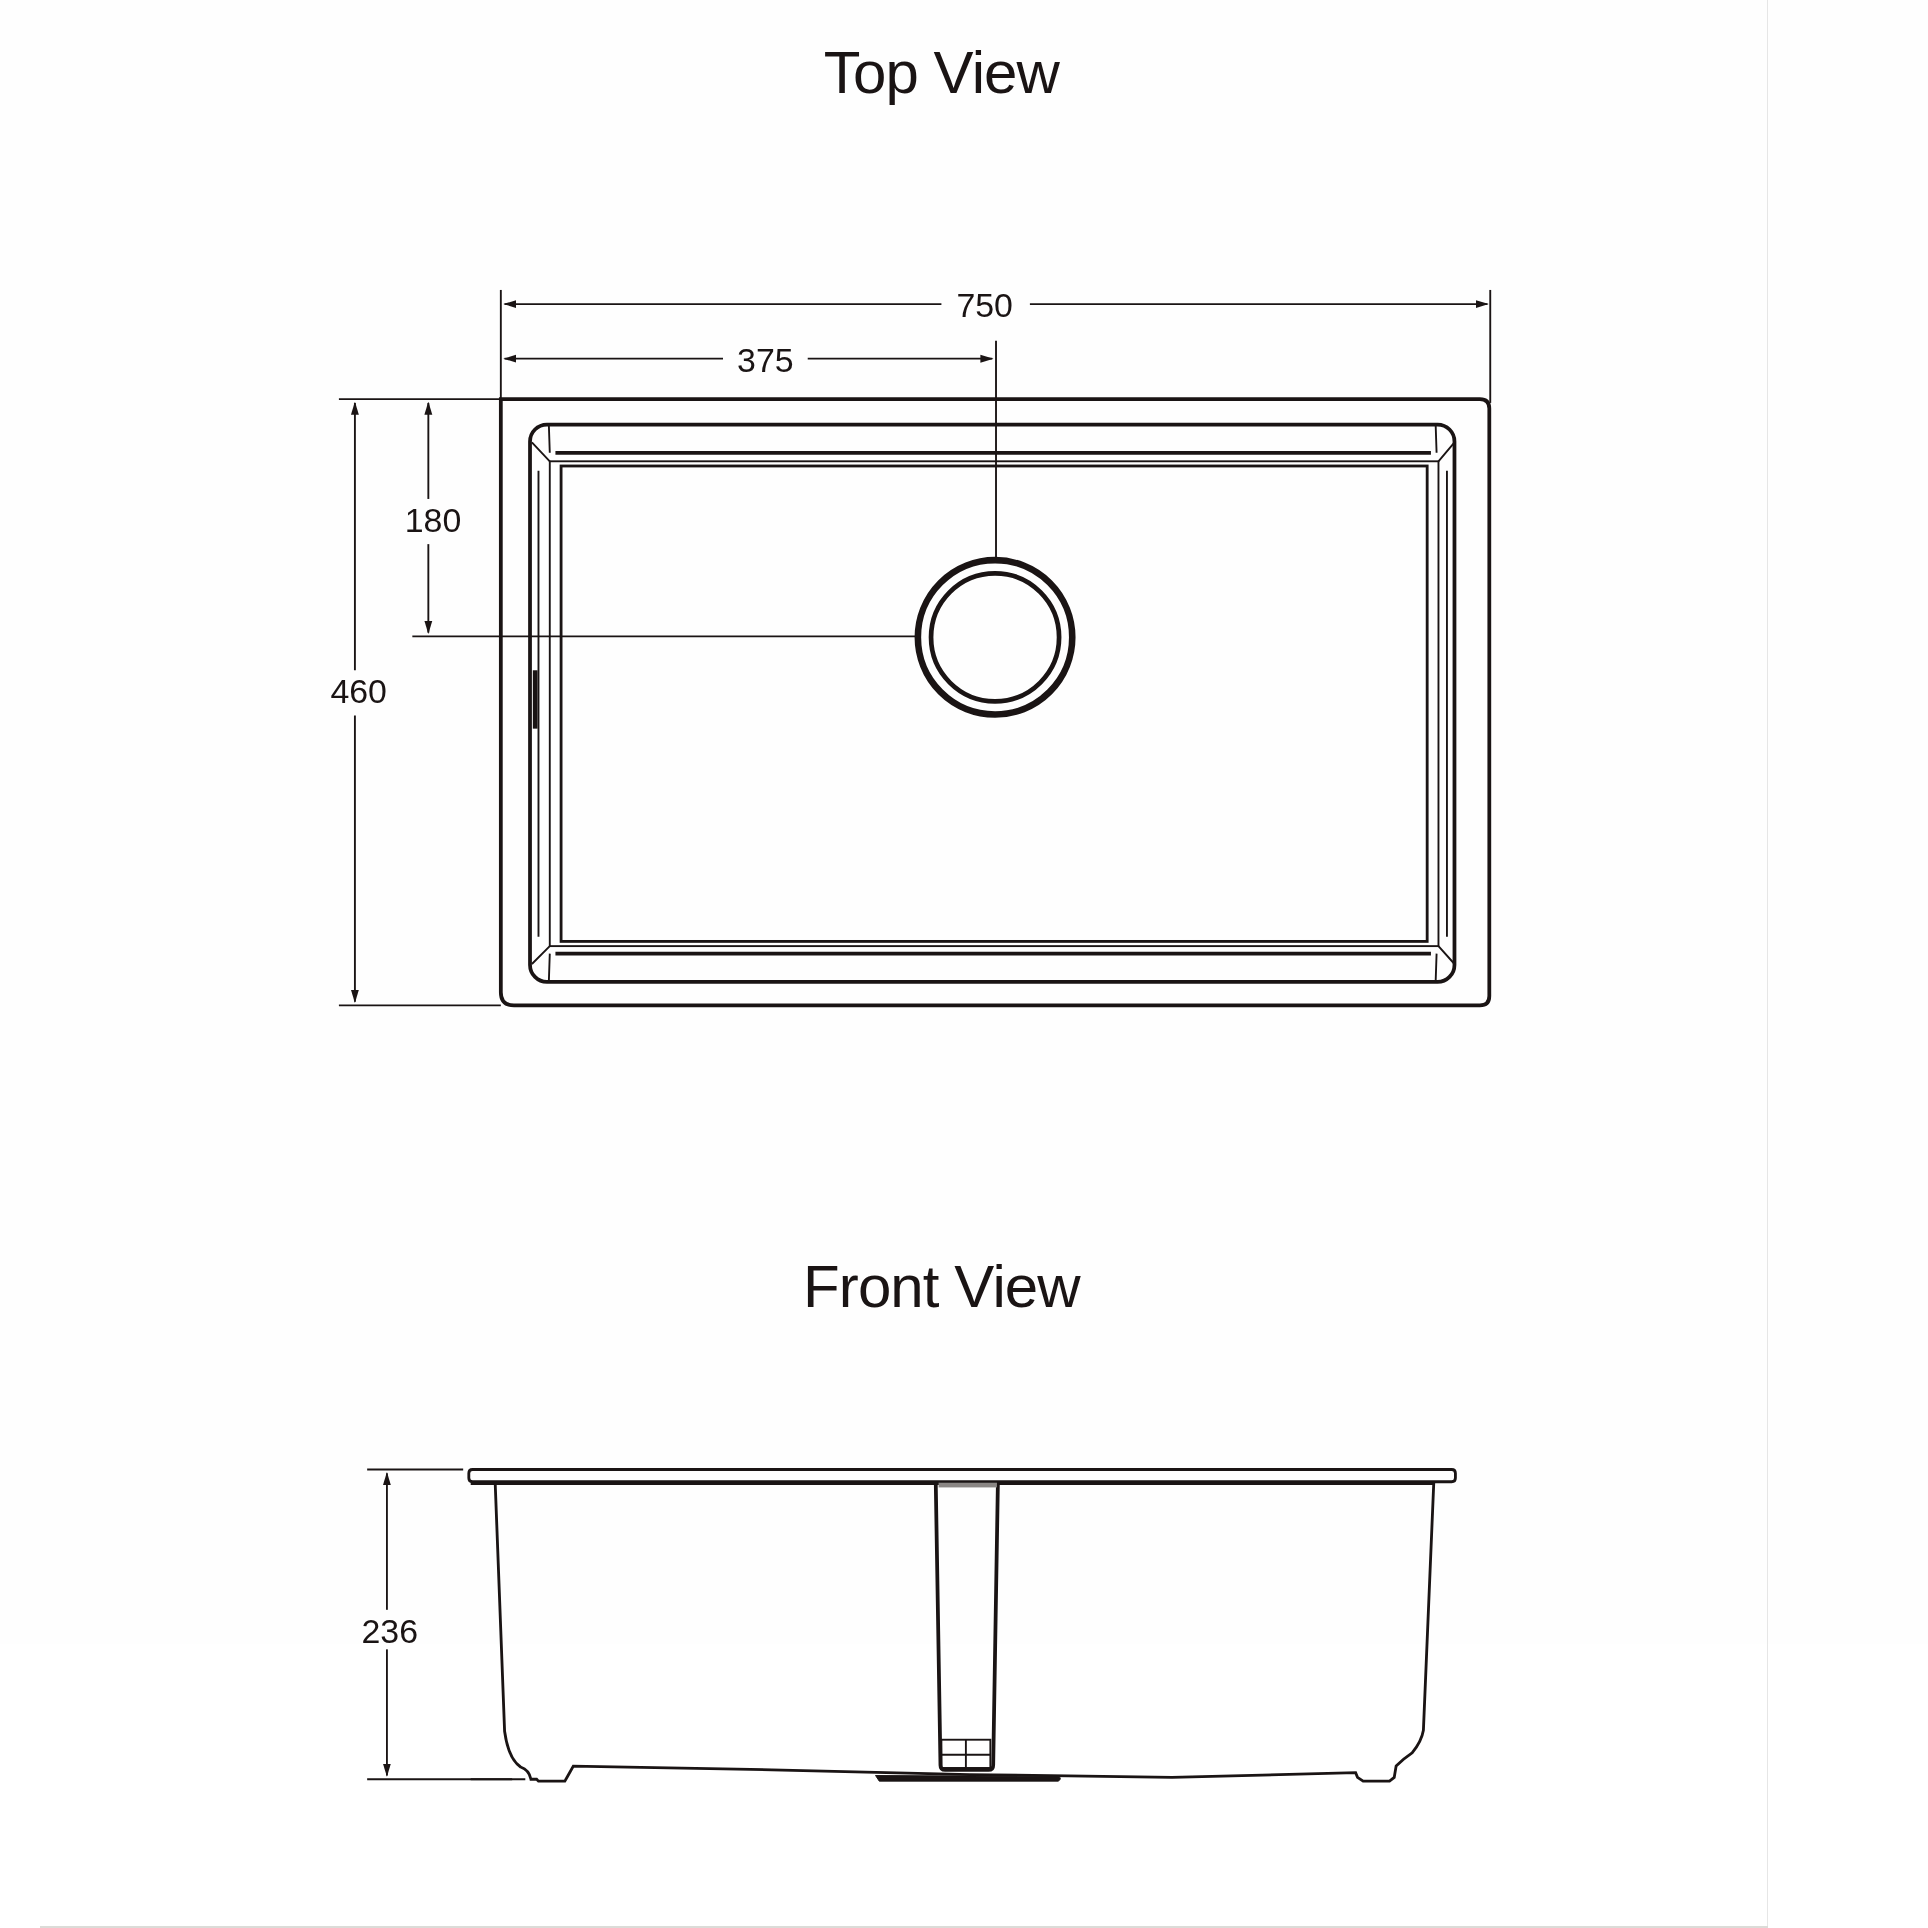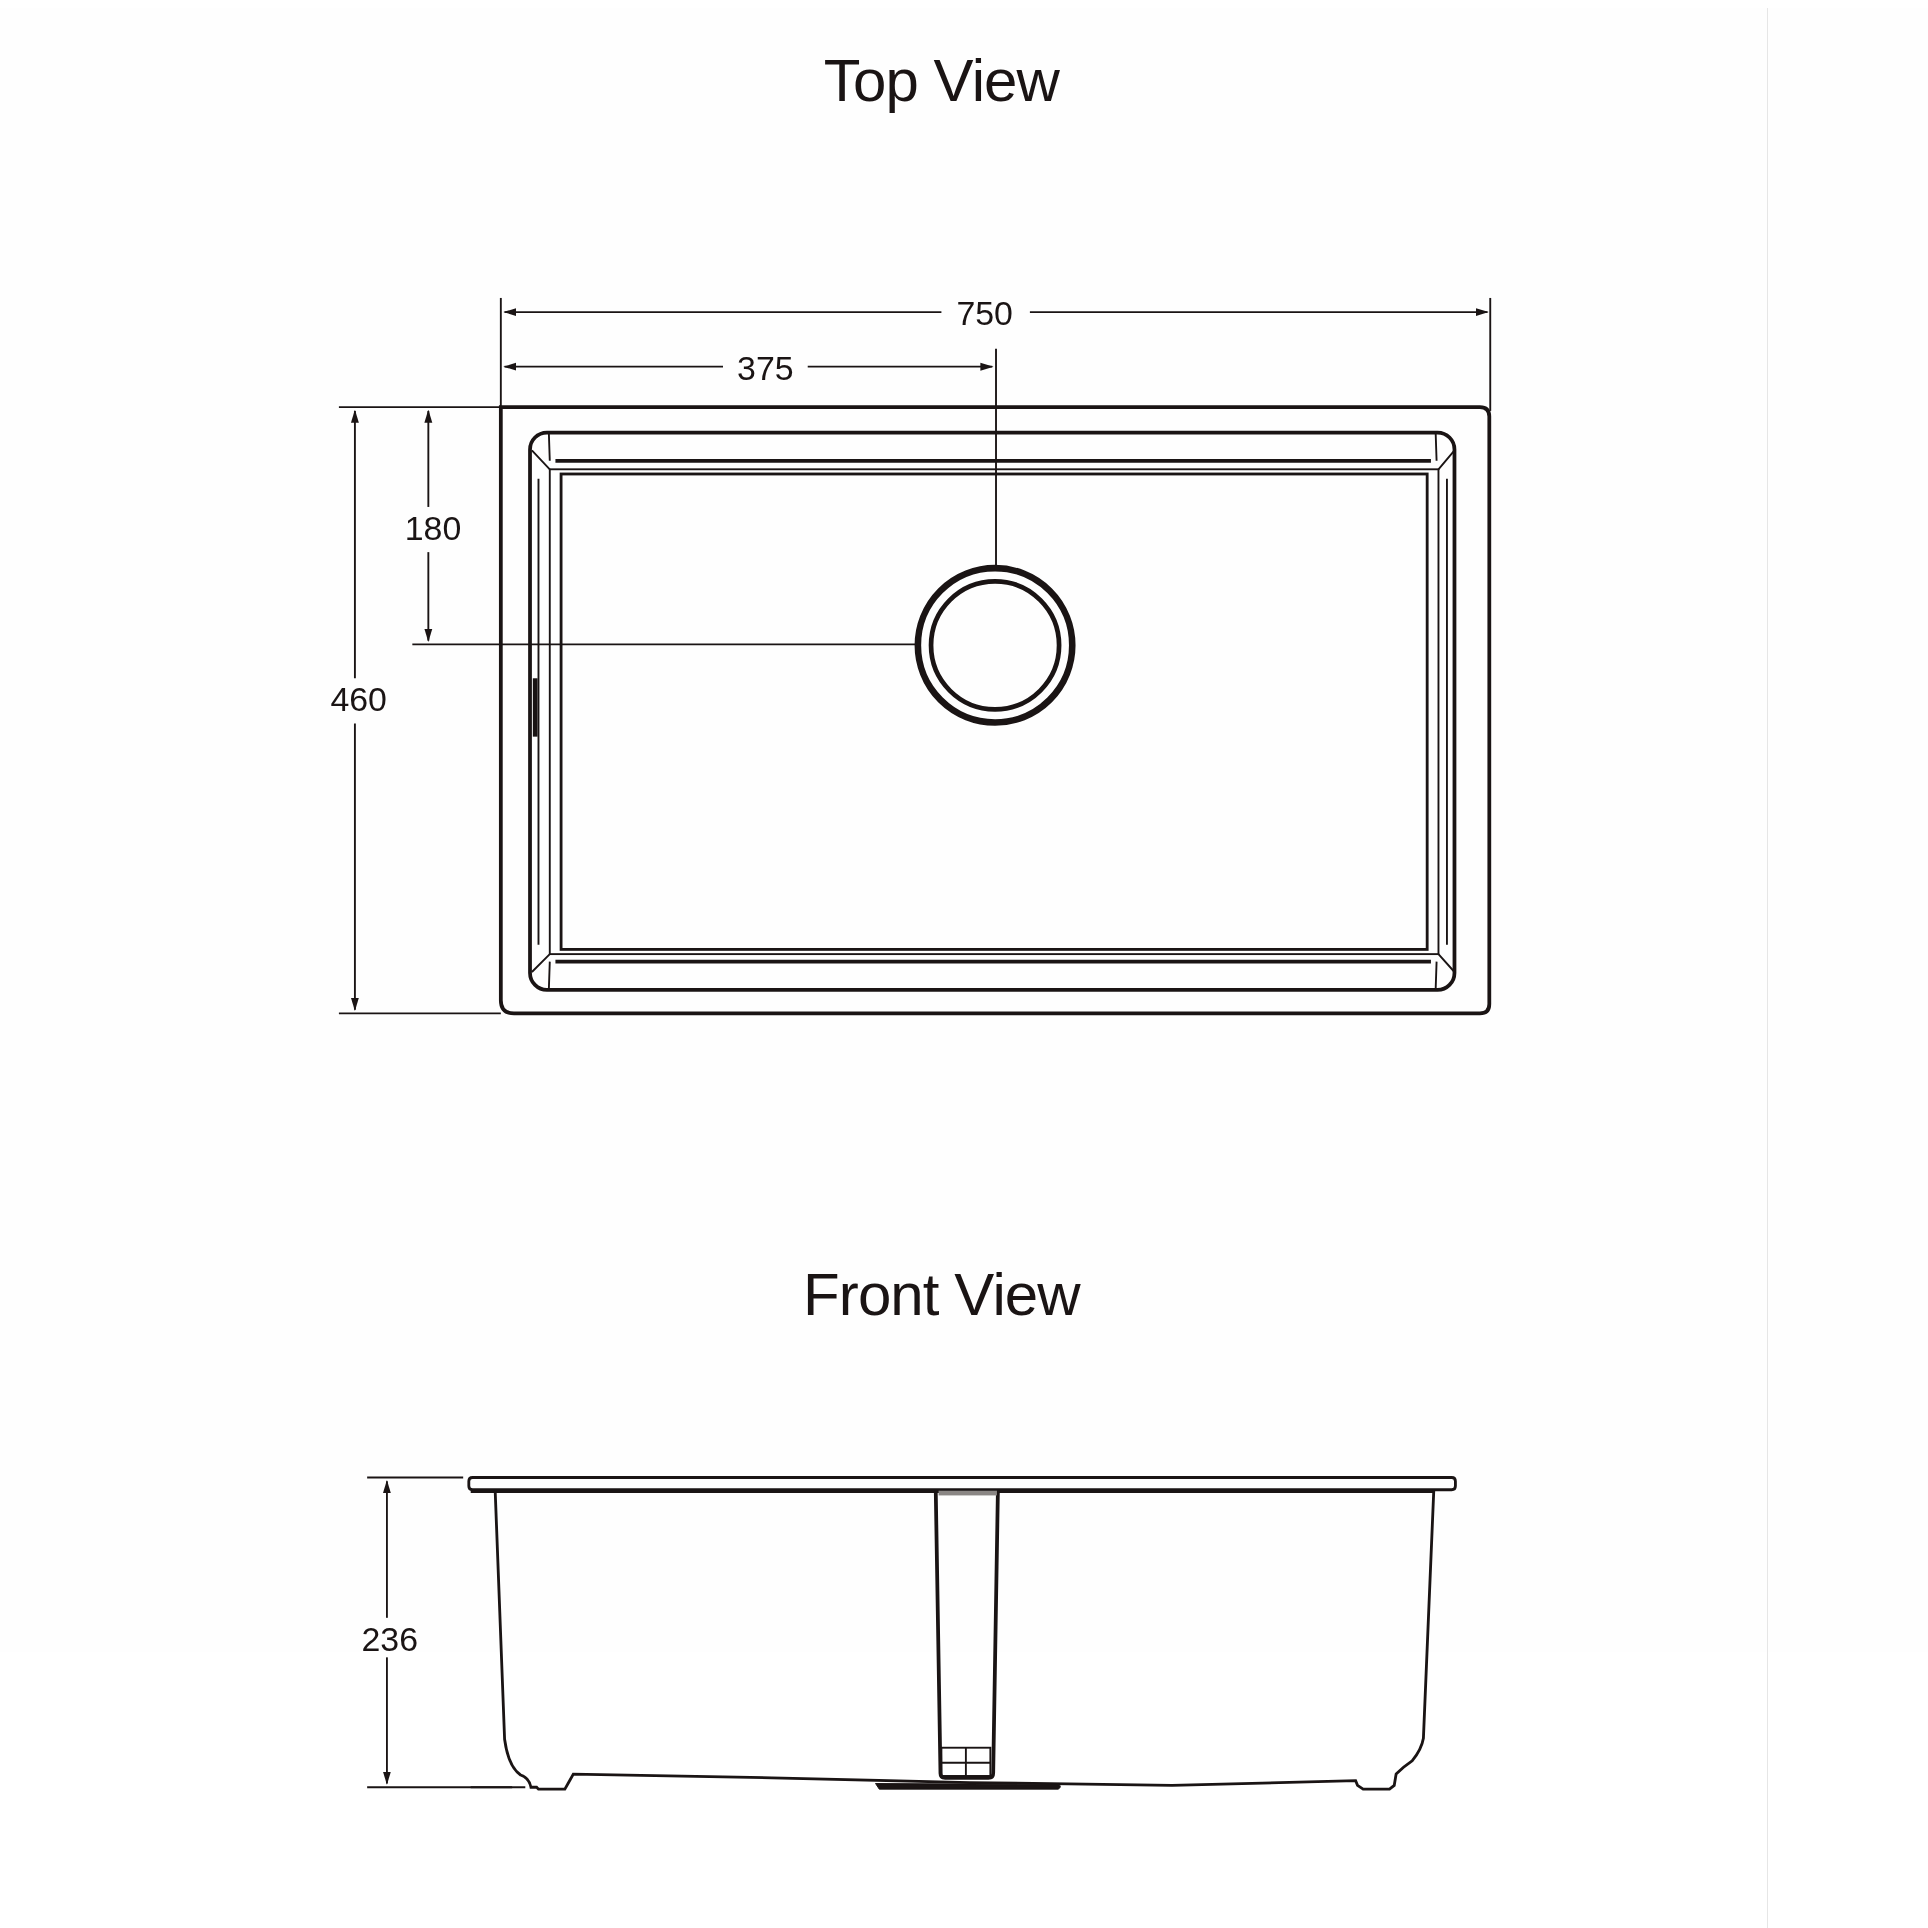--- a/index.html
+++ b/index.html
@@ -1,17 +1,17 @@
 <!DOCTYPE html>
 <html style="font-size:15px"><head>
   <meta charset="utf-8">
   <style>
     html, body { margin: 0; padding: 0; background: #ffffff; }
     body { width: 1928px; height: 1928px; position: relative; overflow: hidden; }
-    .page { position: absolute; left: 0; top: 8px; width: 1928px; height: 1644px; background: #fefefe; }
+    .page { position: absolute; left: 0; top: 0; width: 1928px; height: 1644px; background: #fefefe; }
     .right-edge { position: absolute; left: 1767px; top: 0; width: 0.9px; height: 1928px; background: #e6e6e6; }
     .bottom-edge { position: absolute; left: 40px; top: 1926px; width: 1728px; height: 2.8px; background: #dcdcd8; }
     .view-title {
       position: absolute; left: 0; width: 1928px; text-align: center;
       font-family: "Liberation Sans", sans-serif; font-weight: normal;
       color: #1a1414; letter-spacing: -0.9px;
     }
     .title-top { top: 38px; font-size: 60px; left: -22.6px; }
     .title-front { top: 1252px; font-size: 60px; left: -22.6px; }
     svg.drawing { position: absolute; left: 0; top: 0; width: 1928px; height: 1928px; }

